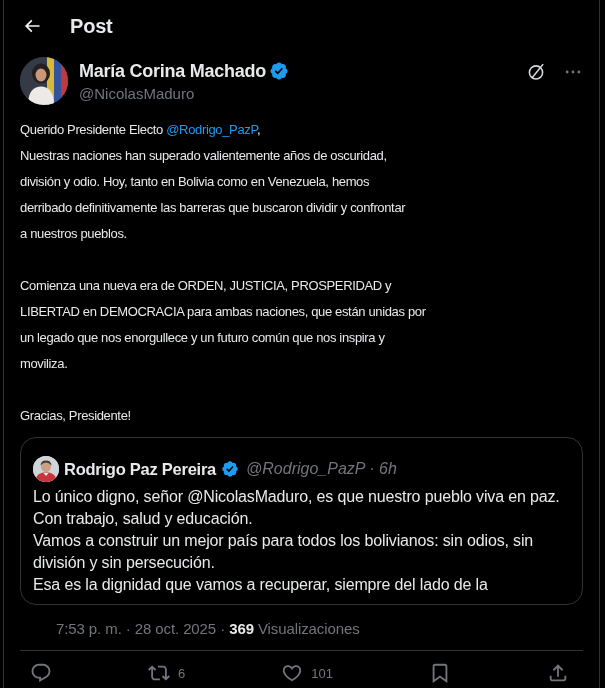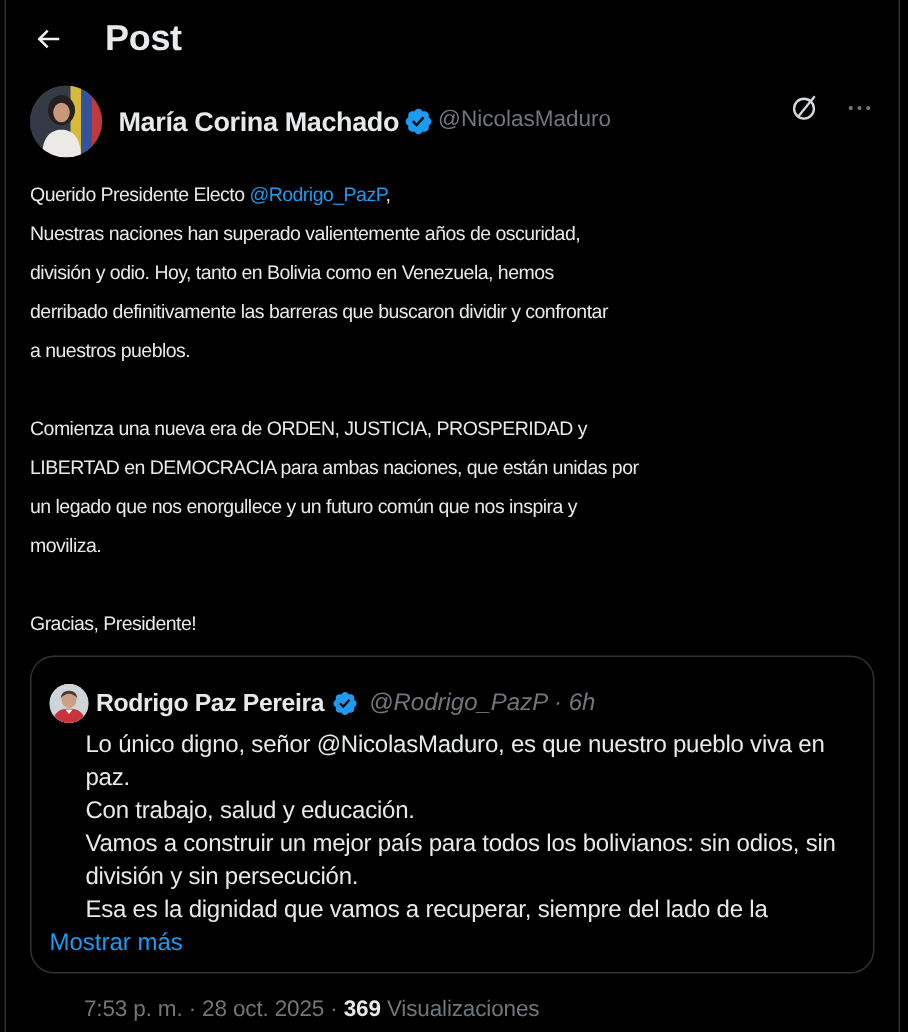--- a/index.html
+++ b/index.html
@@ -19,32 +19,32 @@
     overflow: hidden;
   }
   
   .hdr { display: flex; align-items: center; gap: 24px; padding: 8px 16px; height: 52px; }
   .back-btn {
     background: none; border: none; padding: 0; margin-left: -2px;
     width: 28px; height: 28px; display: flex; align-items: center; justify-content: center;
     color: #eff3f4; cursor: pointer; border-radius: 50%;
   }
   .back-btn svg { width: 20px; height: 20px; fill: currentColor; }
-  .page-title { font-size: 24px; font-weight: 700; color: #e7e9ea; margin: 0; letter-spacing: -0.2px; }
+  .page-title { font-size: 20px; font-weight: 700; color: #e7e9ea; margin: 0; letter-spacing: -0.2px; }
 
   .article { padding: 0 16px; }
 
   
   .user-row { display: flex; align-items: center; margin-top: 5px; }
   .avatar {
     width: 48px; height: 48px; border-radius: 50%; overflow: hidden;
     flex: none; cursor: pointer; background: #343a46;
   }
   .avatar svg, .q-avatar svg { display: block; width: 100%; height: 100%; }
-  .names { margin-left: 11px; display: flex; gap: 3px; }
+  .names { margin-left: 11px; display: flex; flex-direction: column; gap: 3px; }
   .name-line { display: flex; align-items: center; gap: 3px; cursor: pointer; }
   .author-name { font-size: 18px; font-weight: 700; color: #e7e9ea; letter-spacing: -0.25px; }
   .badge { width: 20px; height: 20px; fill: #1d9bf0; flex: none; }
   .handle { font-size: 15px; color: #71767b; cursor: pointer; }
   .top-actions { margin-left: auto; align-self: flex-start; margin-top: 4px; display: flex; align-items: center; gap: 16px; }
   .icon-btn { background: none; border: none; padding: 0; display: flex; cursor: pointer; color: #71767b; }
   .grok-svg { width: 22px; height: 22px; stroke: #d6d9db; fill: none; stroke-width: 1.7; }
   .more-svg { width: 20px; height: 20px; fill: #71767b; }
 
   
@@ -63,21 +63,21 @@
     cursor: pointer;
   }
   .q-header { display: flex; align-items: center; gap: 5px; }
   .q-avatar { width: 26px; height: 26px; border-radius: 50%; overflow: hidden; flex: none; background: #cfd4d8; }
   .q-name { font-size: 16.5px; font-weight: 700; color: #e7e9ea; letter-spacing: -0.25px; white-space: nowrap; }
   .q-badge { width: 18px; height: 18px; fill: #1d9bf0; flex: none; }
   .q-meta { font-size: 16px; color: #71767b; margin-left: 2px; white-space: nowrap; font-style: italic; }
   .q-text {
     margin-top: 4px;
     font-size: 16px; line-height: 22px; letter-spacing: -0.15px;
-    color: #e7e9ea; white-space: pre-line; margin-left: 24px;
+    color: #e7e9ea; white-space: pre-line;
   }
   .show-more { font-size: 16px; line-height: 22px; color: #1d9bf0; cursor: pointer; }
 
   
   .meta-row { margin-top: 15px; font-size: 15px; color: #71767b; letter-spacing: -0.1px; margin-left: 36px; }
   .views { color: #e7e9ea; font-weight: 700; }
 
   .divider { border-top: 1px solid #2f3336; margin-top: 13px; }
 
   
@@ -172,21 +172,20 @@
         <svg class="q-badge" viewBox="0 0 24 24">
             <path d="M22.25 12c0-1.43-.88-2.67-2.19-3.34.46-1.39.2-2.9-.81-3.91s-2.52-1.27-3.91-.81c-.66-1.31-1.91-2.19-3.34-2.19s-2.67.88-3.33 2.19c-1.4-.46-2.91-.2-3.92.81s-1.26 2.52-.8 3.91c-1.31.67-2.2 1.91-2.2 3.34s.89 2.67 2.2 3.34c-.46 1.39-.21 2.9.8 3.91s2.52 1.26 3.91.81c.67 1.31 1.91 2.19 3.34 2.19s2.68-.88 3.34-2.19c1.39.45 2.9.2 3.91-.81s1.27-2.52.81-3.91c1.31-.67 2.19-1.91 2.19-3.34zm-11.71 4.2L6.8 12.46l1.41-1.42 2.26 2.26 4.8-5.23 1.47 1.36-6.2 6.77z"></path>
           </svg>
         <span class="q-meta">@Rodrigo_PazP · 6h</span>
       </div>
       <div class="q-text">Lo único digno, señor @NicolasMaduro, es que nuestro pueblo viva en paz.
 Con trabajo, salud y educación.
 Vamos a construir un mejor país para todos los bolivianos: sin odios, sin
 división y sin persecución.
 Esa es la dignidad que vamos a recuperar, siempre del lado de la</div>
-      <div class="show-more">Mostrar más</div>
     </div>
 
     <div class="meta-row"><span>7:53 p. m. · 28 oct. 2025 · </span><span class="views">369</span><span> Visualizaciones</span></div>
 
     <div class="divider"></div>
 
     <div class="actions">
       <button class="action">
         <svg viewBox="0 0 24 24">
             <path d="M1.751 10c0-4.42 3.584-8 8.005-8h4.366c4.49 0 8.129 3.64 8.129 8.13 0 2.96-1.607 5.68-4.196 7.11l-8.054 4.46v-3.69h-.067c-4.49.1-8.183-3.51-8.183-8.01zm8.005-6c-3.317 0-6.005 2.69-6.005 6 0 3.37 2.77 6.08 6.138 6.01l.351-.01h1.761v2.3l5.087-2.81c1.951-1.08 3.163-3.13 3.163-5.36 0-3.39-2.744-6.13-6.129-6.13H9.756z"></path>

